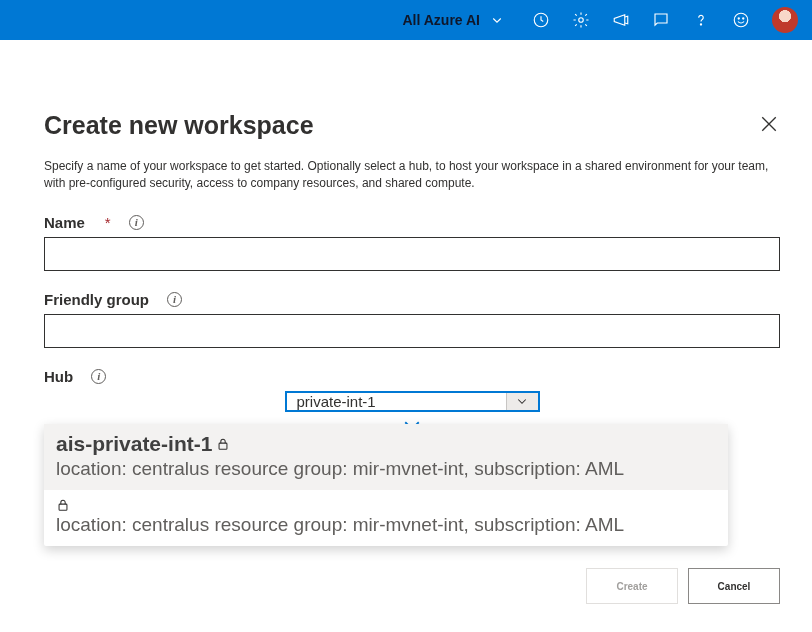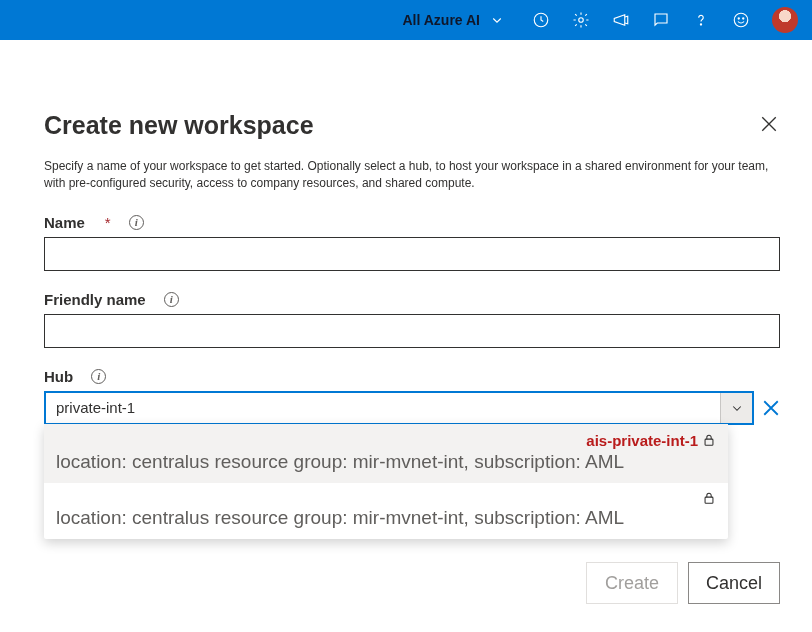--- a/index.html
+++ b/index.html
@@ -110,20 +110,21 @@
     font-size: 14px;
     padding: 0 10px;
     margin-bottom: 20px;
     outline: none;
   }
   .hub-row {
     display: flex;
     align-items: center;
     gap: 8px;
     position: relative;
+    flex-direction: column;
   }
   .combo {
     flex: 1;
     height: 34px;
     border: 2px solid #0078d4;
     display: flex;
     align-items: stretch;
   }
   .combo input {
     flex: 1;
@@ -158,27 +159,26 @@
     box-shadow: 0 4px 12px rgba(0,0,0,0.18);
     border-radius: 2px;
     z-index: 10;
   }
   .option {
     padding: 8px 12px 10px 12px;
     cursor: pointer;
   }
   .option.highlight { background: #f3f2f1; }
   .option-title {
-    font-size: 15px;
+    font-size: 21px;
     font-weight: 600;
-    color: #b91c1c;
+    color: #404040;
     display: flex;
     align-items: center;
     gap: 4px;
-    justify-content: flex-end;
   }
   .lock-icon {
     display: inline-flex;
     width: 14px;
     height: 14px;
   }
   .lock-icon svg { stroke: #323130; fill: none; stroke-width: 1.2; }
   .option-sub {
     font-size: 19px;
     color: #605e5c;
@@ -186,23 +186,23 @@
   }
   .footer {
     position: absolute;
     right: 26px;
     bottom: 28px;
     display: flex;
     gap: 10px;
   }
   .btn {
     min-width: 92px;
-    height: 42px;
-    font-size: 18px;
-    font-weight: 400;
+    height: 36px;
+    font-size: 10px;
+    font-weight: 700;
     border: 1px solid #8a8886;
     background: #fff;
     cursor: pointer;
     display: flex;
     align-items: center;
     justify-content: center;
   }
   .btn.primary {
     background: #fff;
     color: #a19f9d;
@@ -278,21 +278,21 @@
   <div class="description">Specify a name of your workspace to get started. Optionally select a hub, to host your workspace in a shared environment for your team, with pre-configured security, access to company resources, and shared compute.</div>
 
   <div class="field-label">
     <span>Name</span>
     <span class="required">*</span>
     <span class="info-icon">i</span>
   </div>
   <input class="text-input" type="text" value="" style="">
 
   <div class="field-label">
-    <span>Friendly name</span>
+    <span>Friendly group</span>
     <span class="info-icon">i</span>
   </div>
   <input class="text-input" type="text" value="" style="">
 
   <div class="field-label">
     <span>Hub</span>
     <span class="info-icon">i</span>
   </div>
 
   <div class="hub-row">

